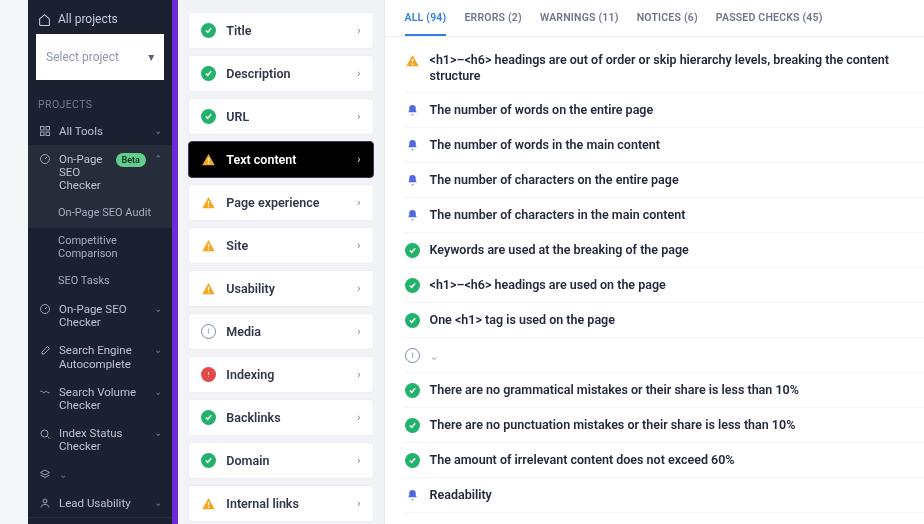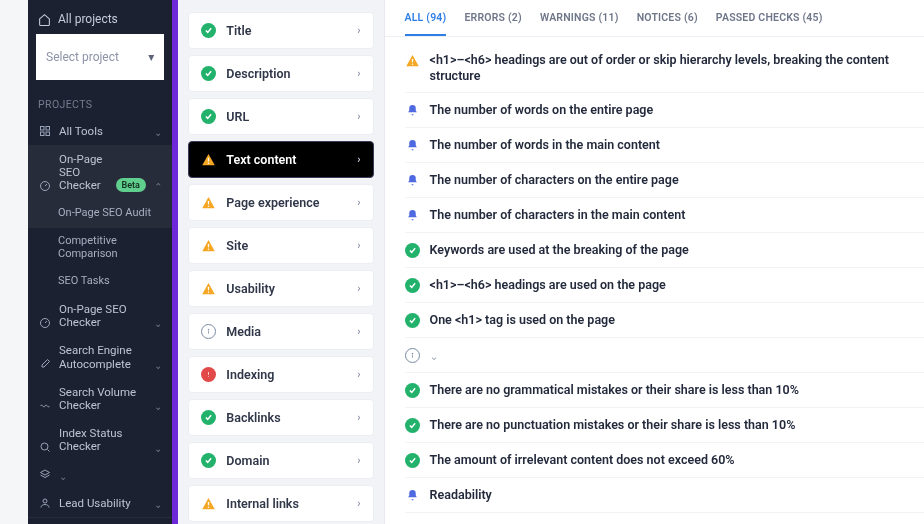--- a/index.html
+++ b/index.html
@@ -33,21 +33,21 @@
     padding: 16px 10px;
     color: #8d94a7; font-size: 12px;
     display: flex; justify-content: space-between; align-items: center;
   }
   .sb-select .chev { color: #5c6479; }
   .sb-header {
     padding: 12px 10px 6px 10px;
     color: #747c90; font-size: 10.5px; letter-spacing: .4px; text-transform: uppercase;
   }
   .sb-item {
-    display: flex; align-items: flex-end;
+    display: flex; align-items: flex-start;
     padding: 7.5px 10px 7.5px 10px; gap: 8px;
     cursor: pointer; position: relative;
   }
   .sb-item .icon { width: 13px; height: 13px; display:flex; align-items:center; justify-content:center; flex-shrink:0; color:#9aa3b8;}
   .sb-item .label { flex: 1 1 auto; line-height: 1.15; }
   .sb-item .chev { color: #6d7589; font-size: 10px; }
   .sb-item.active { background: rgba(255,255,255,0.05); }
   .sb-item.indent { padding-left: 30px; font-size: 11px; color:#a7aec0;}
   .sb-item .badge-beta {
     background: #60cf8d; color:#143021; font-size:9px; font-weight:600;

